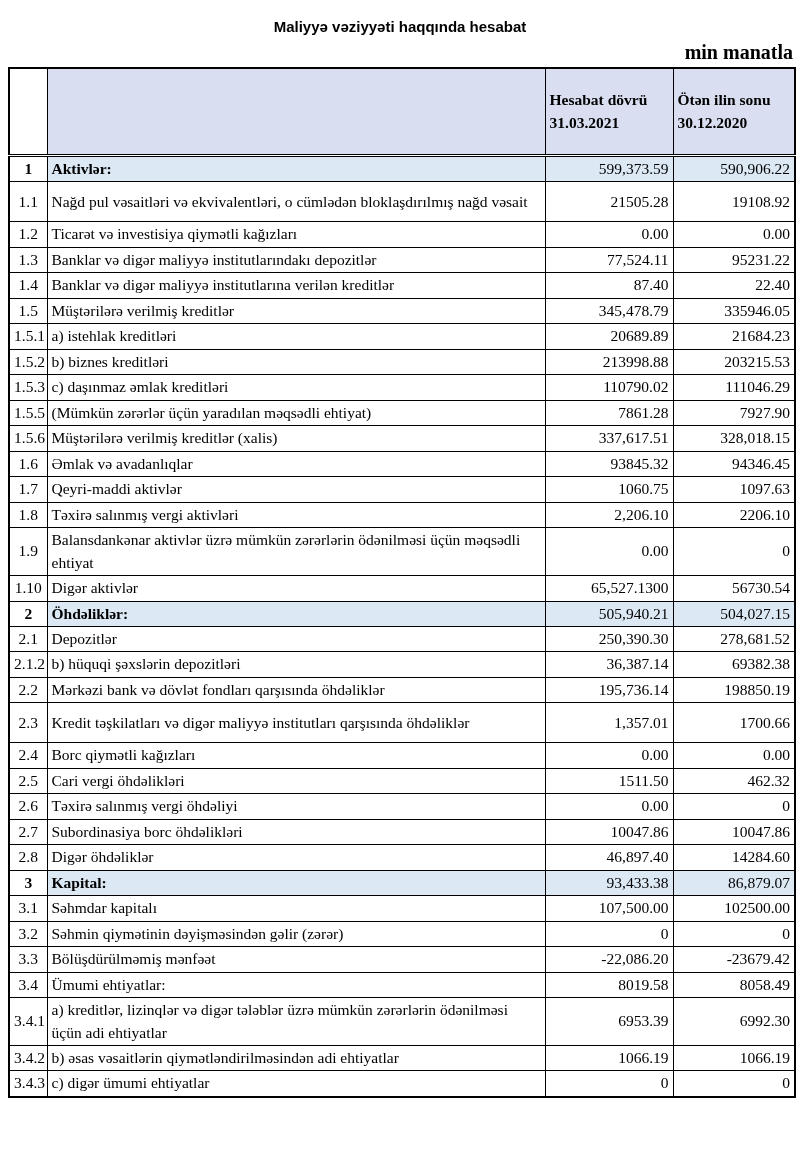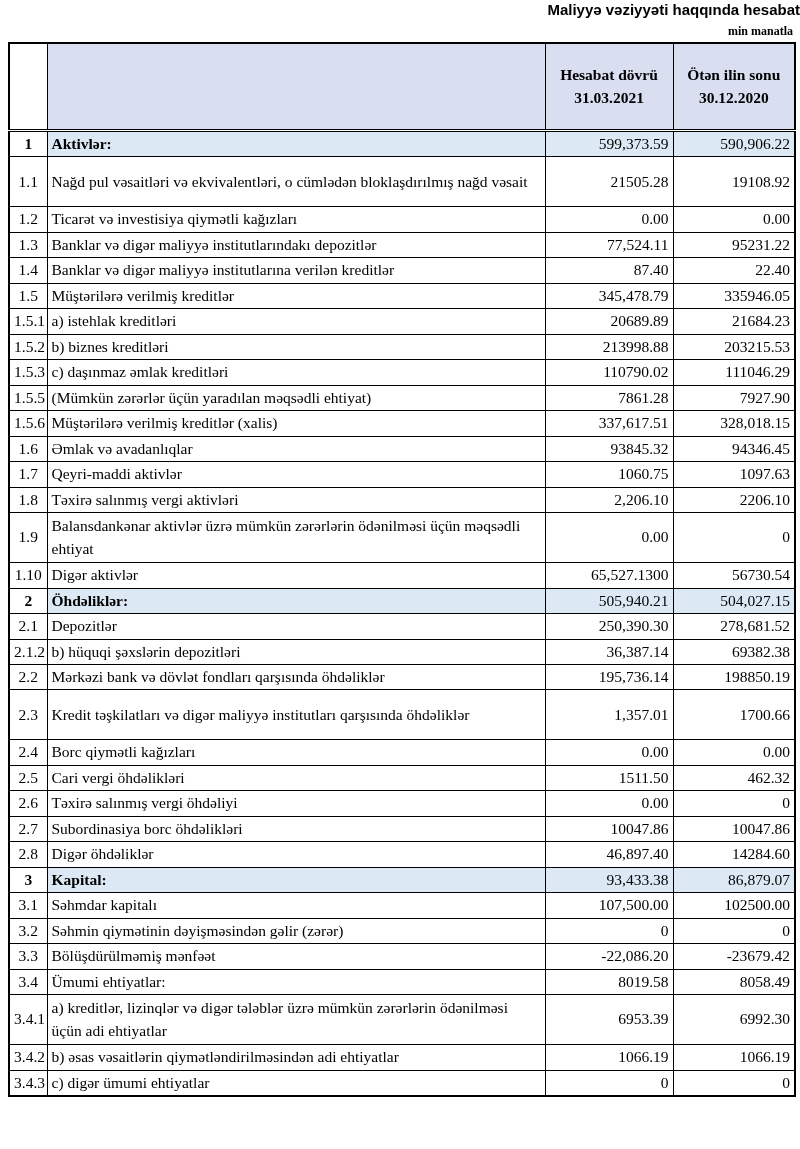--- a/index.html
+++ b/index.html
@@ -8,31 +8,31 @@
     background: #ffffff;
   }
   body {
     width: 800px;
     height: 1149px;
     font-family: "Liberation Serif", serif;
     color: #000000;
     position: relative;
   }
   .page-title {
-    text-align: right;
+    text-align: center;
     font-family: "Liberation Sans", sans-serif;
     font-weight: bold;
     font-size: 15px;
-    padding-top: 1px;
+    padding-top: 18px;
     letter-spacing: 0px;
   }
   .unit-note {
     text-align: right;
     font-weight: bold;
-    font-size: 12px;
+    font-size: 20px;
     padding: 6px 7px 3px 0;
     font-family: "Liberation Serif", serif;
   }
   table.fin-table {
     border-collapse: collapse;
     table-layout: fixed;
     width: 786px;
     margin-left: 8px;
     border: 2px solid #000;
   }
@@ -40,30 +40,29 @@
     border: 1px solid #000;
     font-size: 15.5px;
     padding: 1px 4px;
     vertical-align: middle;
     line-height: 1.45;
     overflow: hidden;
   }
   
   table.fin-table thead td {
     height: 83px;
-    text-align: center;
     font-weight: bold;
     border-bottom: 3px double #000;
   }
   td.hdr-blue { background: #d9def0; }
   td.hdr-white { background: #ffffff; }
   .hdr-line { display: block; }
   
   tr.row-single { height: 25px; }
-  tr.row-tall  { height: 50px; margin-top: 8px; }
+  tr.row-tall  { height: 40px; margin-top: 8px; }
   td.cell-num {
     text-align: center;
     padding: 1px 1px;
     font-size: 15px;
     background: #ffffff;
   }
   td.cell-label {
     text-align: left;
     padding-left: 5px;
   }

